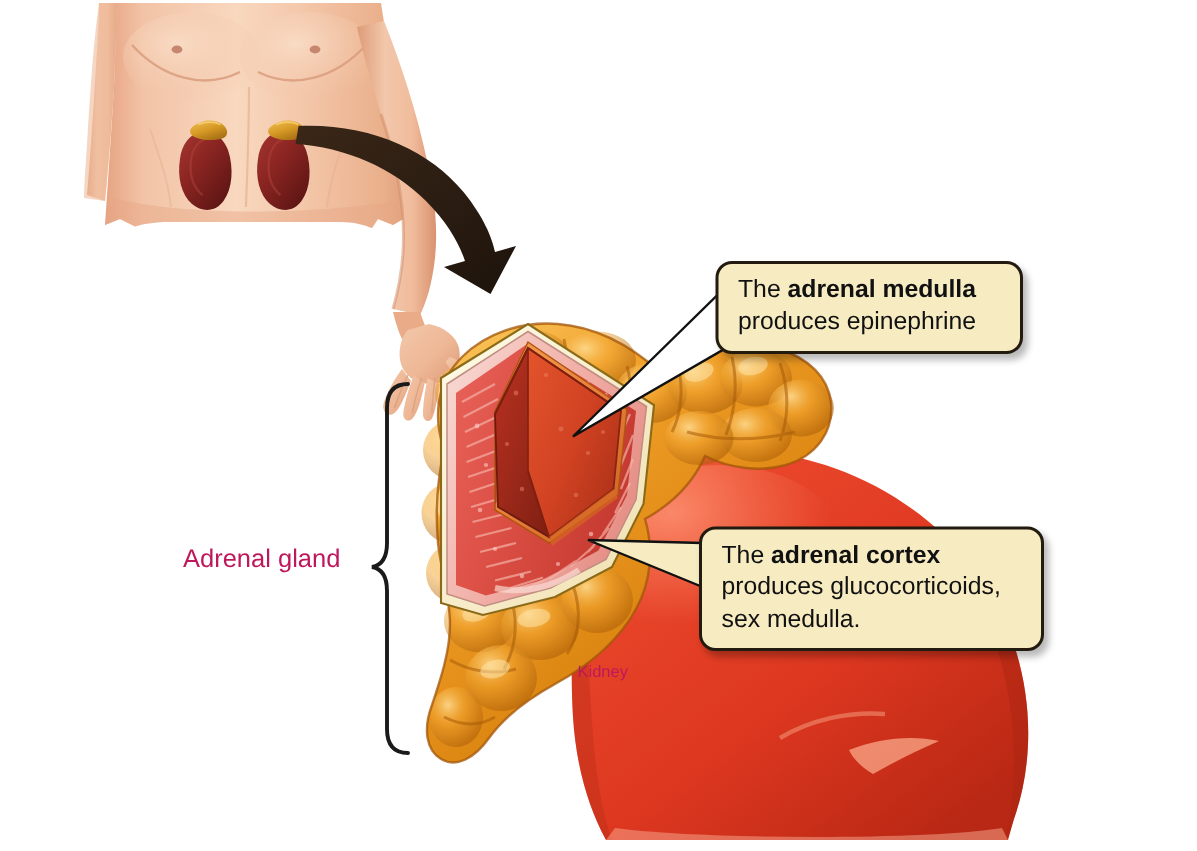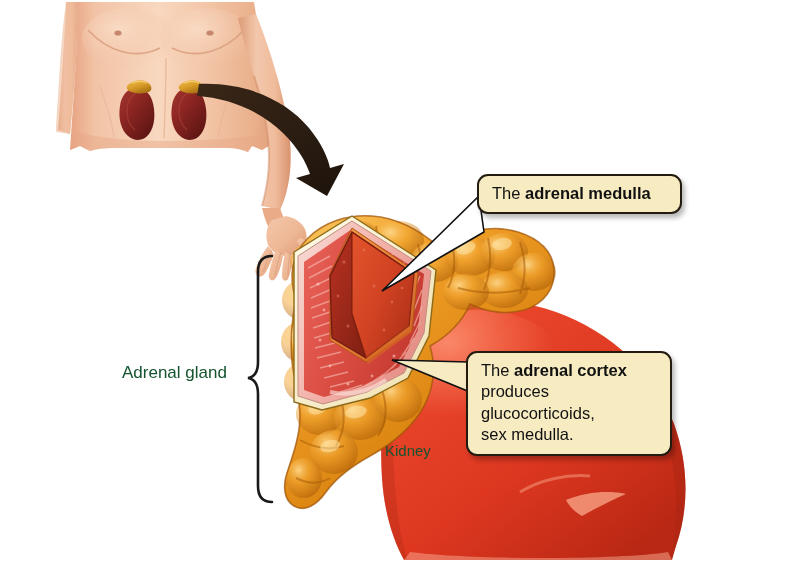--- a/index.html
+++ b/index.html
@@ -43,41 +43,41 @@
   }
   #callout-medulla {
     left: 477px;
     top: 174px;
     width: 205px;
     font-size: 16.5px;
   }
   #callout-cortex {
     left: 466px;
     top: 351px;
-    width: 206px;
+    width: 230px;
     font-size: 16.5px;
   }
   .callout .lead { white-space: nowrap; }
   .callout b { font-weight: bold; }
   .label-text {
     position: absolute;
     font-family: "Liberation Sans", sans-serif;
-    color: #14532d;
+    color: #be185d;
     white-space: nowrap;
     z-index: 35;
   }
   #label-adrenal-gland {
     left: 122px;
     top: 363px;
     font-size: 17px;
   }
   #label-kidney {
     left: 385px;
     top: 442px;
-    font-size: 15px;
+    font-size: 11px;
   }
 </style>
 </head>
 <body>
 
 <div id="stage">
 
   <svg class="figure" viewBox="0 0 798 567" xmlns="http://www.w3.org/2000/svg">
     <defs>
 
@@ -478,20 +478,21 @@
       <path d="M272 256
                C262 256 258 262 258 272
                L258 362 C258 372 254 377 248 378
                C254 379 258 384 258 394
                L258 486 C258 496 262 502 272 502" fill="none" stroke="#1a1a1a" stroke-width="2.6" stroke-linecap="round"></path>
     </g>
   </svg>
 
   <div class="callout" id="callout-medulla">
     <div class="lead"><span>The </span><b>adrenal medulla</b></div>
+    <div>produces epinephrine</div>
   </div>
 
   <div class="callout" id="callout-cortex">
     <div class="lead"><span>The </span><b>adrenal cortex</b></div>
     <div>produces glucocorticoids,</div>
     <div>sex medulla.</div>
   </div>
 
   <div class="label-text" id="label-adrenal-gland">Adrenal gland</div>
 

